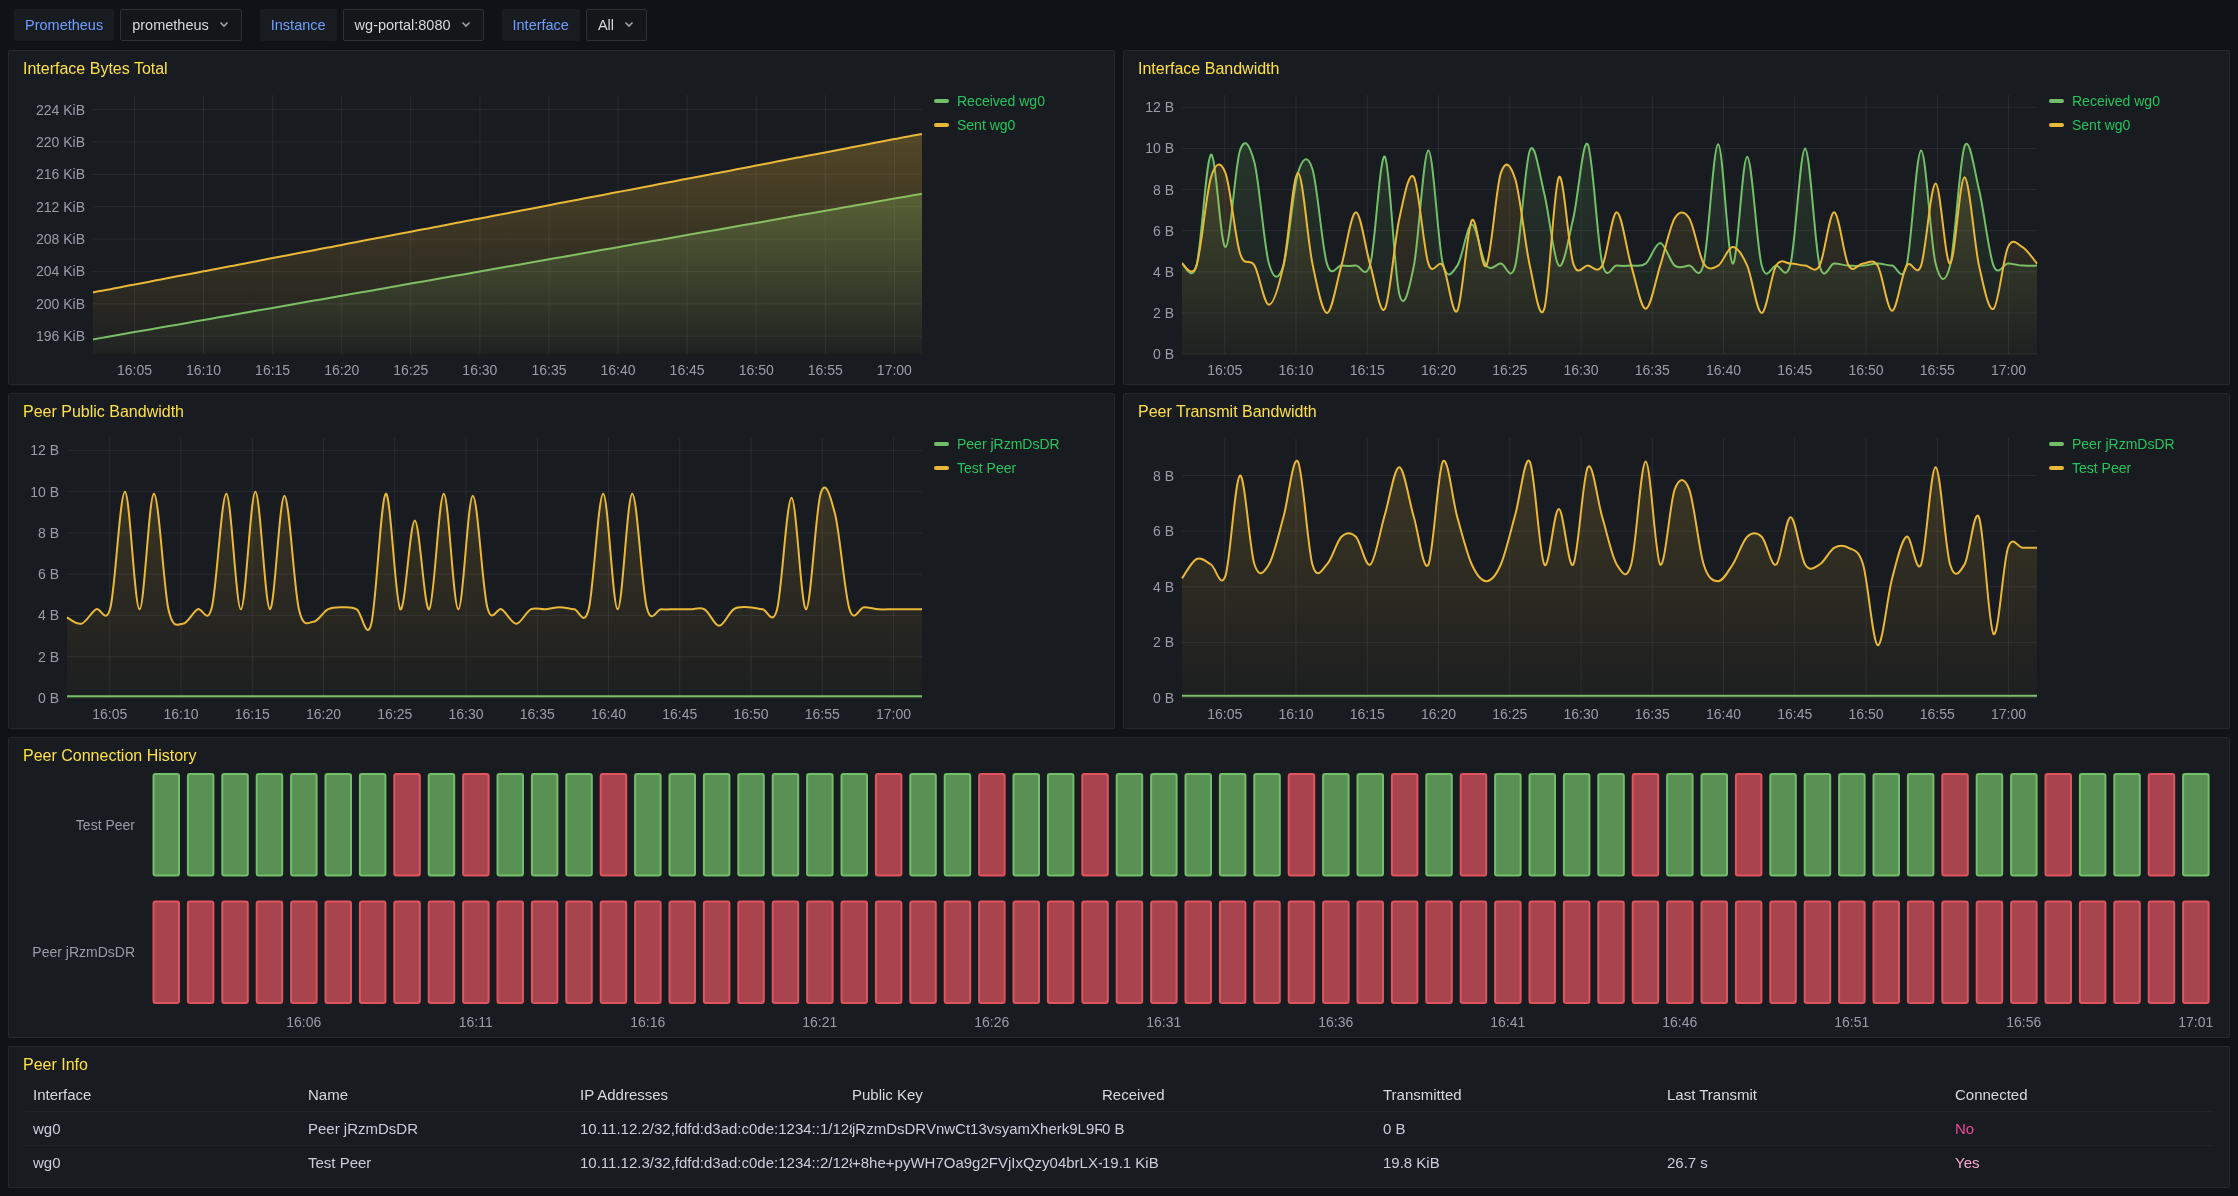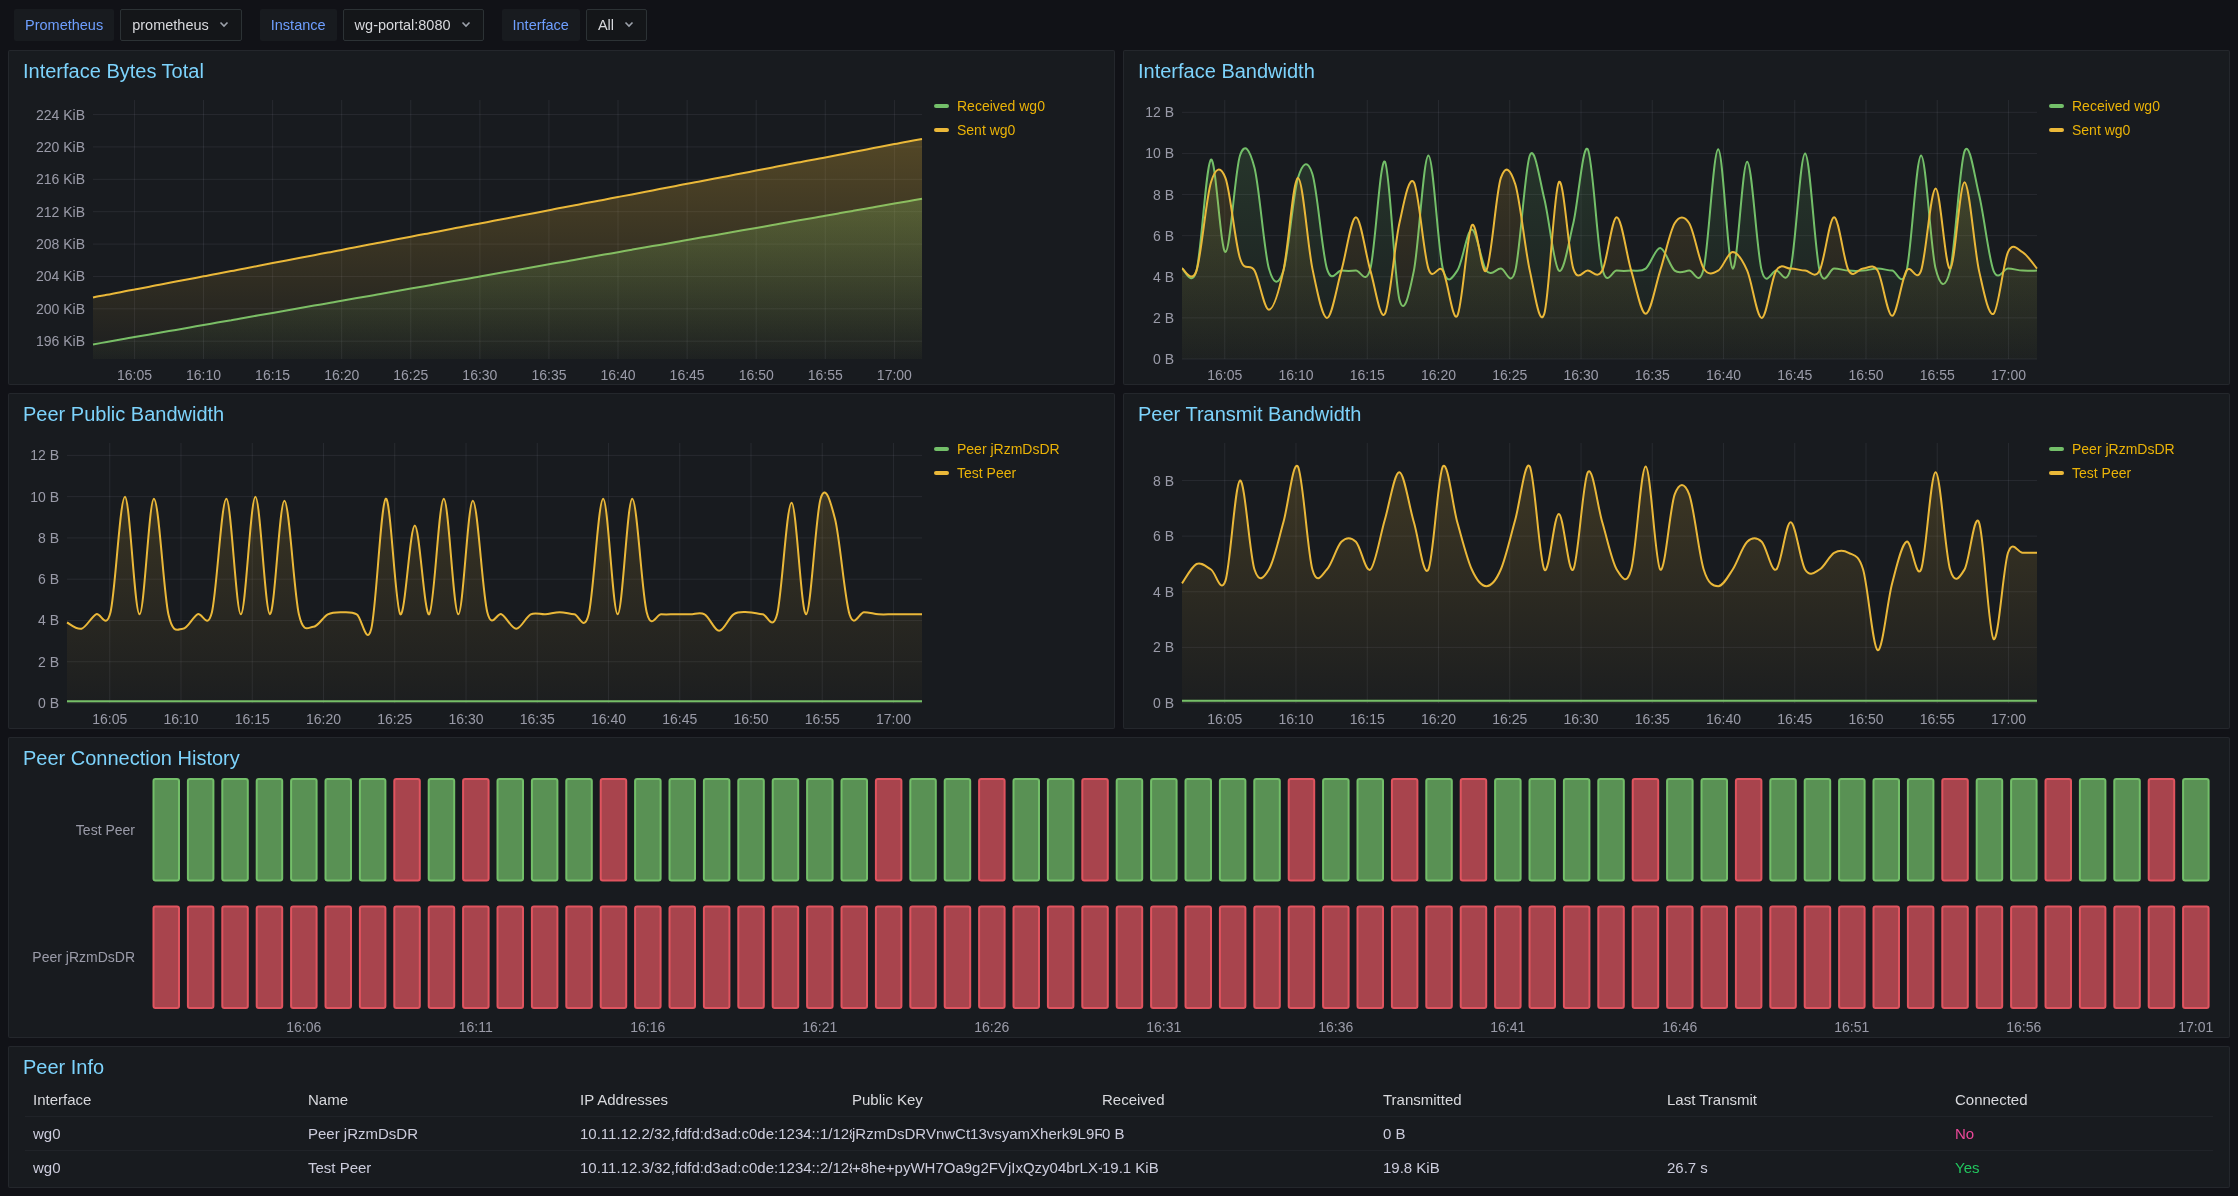--- a/index.html
+++ b/index.html
@@ -6,34 +6,34 @@
   html,body{width:2238px;height:1196px}
   body{background:#111217;font-family:"Liberation Sans","DejaVu Sans",sans-serif;color:#ccccdc;overflow:hidden}
   .page{padding:8px;display:flex;flex-direction:column;gap:8px;height:100%}
   .toolbar{display:flex;align-items:center;gap:18px;height:34px;padding:0 6px;flex:none}
   .var-group{display:flex;gap:6px}
   .var-label{background:#181b1f;border:none;color:#6e9fff;font-size:14.5px;padding:8px 11px;border-radius:2px;cursor:pointer;font-family:inherit;font-weight:500}
   .var-value{display:flex;align-items:center;gap:9px;background:#141619;border:1px solid #2c3235;color:#d8d9dd;font-size:14.5px;padding:7px 11px;border-radius:2px;cursor:pointer;font-family:inherit}
   .grid{flex:1;display:grid;grid-template-columns:1fr 1fr;grid-template-rows:335px 336px 301px 1fr;gap:8px;min-height:0}
   .panel{background:#181b1f;border:1px solid rgba(204,204,220,.07);border-radius:2px;display:flex;flex-direction:column;min-width:0;min-height:0}
   .panel.wide{grid-column:1/3}
-  .panel-title{font-size:20px;font-weight:500;color:#7dd3fc;padding:9px 14px 3px;cursor:pointer;flex:none}
+  .panel-title{font-size:16px;font-weight:500;color:#fde047;padding:9px 14px 3px;cursor:pointer;flex:none}
   .panel-body{flex:1;display:flex;min-height:0;padding:0 8px 2px 8px}
   .chart{flex:1;min-width:0;min-height:0}
   .legend{width:178px;padding:12px 4px 0 6px;display:flex;flex-direction:column;gap:8px;flex:none}
-  .legend-item{display:flex;align-items:center;gap:8px;font-size:14px;color:#eab308;cursor:pointer;white-space:nowrap}
+  .legend-item{display:flex;align-items:center;gap:8px;font-size:14px;color:#22c55e;cursor:pointer;white-space:nowrap}
   .legend-swatch{width:15px;height:4px;border-radius:2px;flex:none}
   .gtable{flex:1;display:flex;flex-direction:column;font-size:15px;padding:0 8px;min-width:0}
   .trow{display:grid;grid-template-columns:275px 272px 272px 250px 281px 284px 288px 1fr;align-items:center;height:34px;padding:0 8px;min-width:0}
   .trow + .trow{border-top:1px solid rgba(204,204,220,.05)}
   .trow.thead .tcell{font-weight:500;color:#d8d9dd}
   .tcell{overflow:hidden;white-space:nowrap;padding-right:16px;min-width:0}
   .tcell.right{text-align:left;padding-right:2px}
   .tcell.no{color:#ec4899}
-  .tcell.yes{color:#22c55e}
+  .tcell.yes{color:#f9a8d4}
 </style>
 </head>
 <body>
 
 <div class="page">
 
   <div class="toolbar">
     <div class="var-group">
       <button class="var-label">Prometheus</button>
       <button class="var-value">

